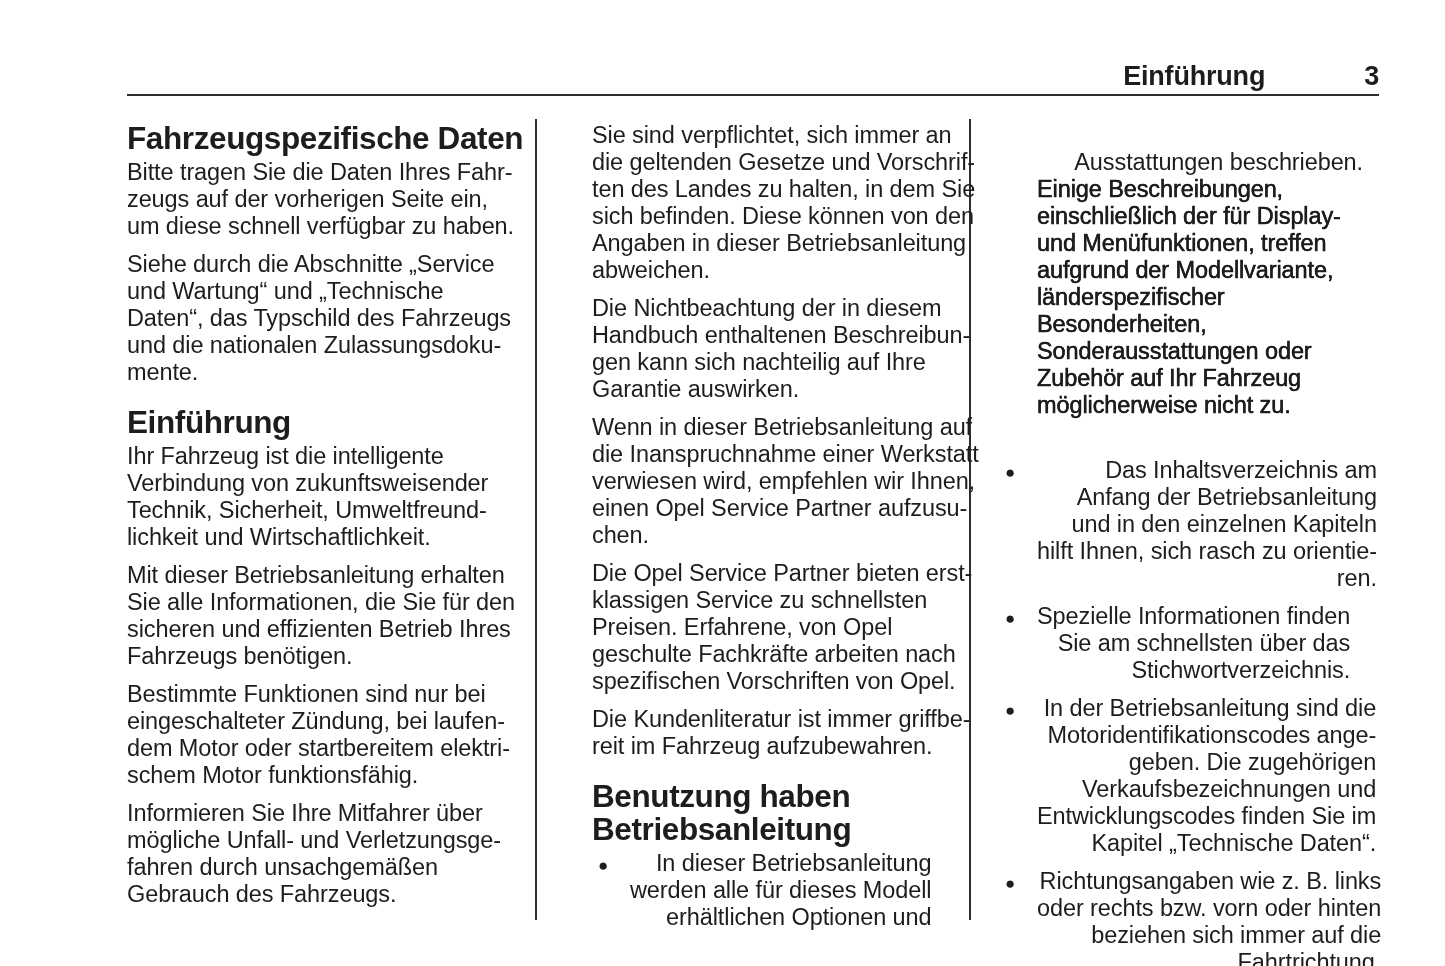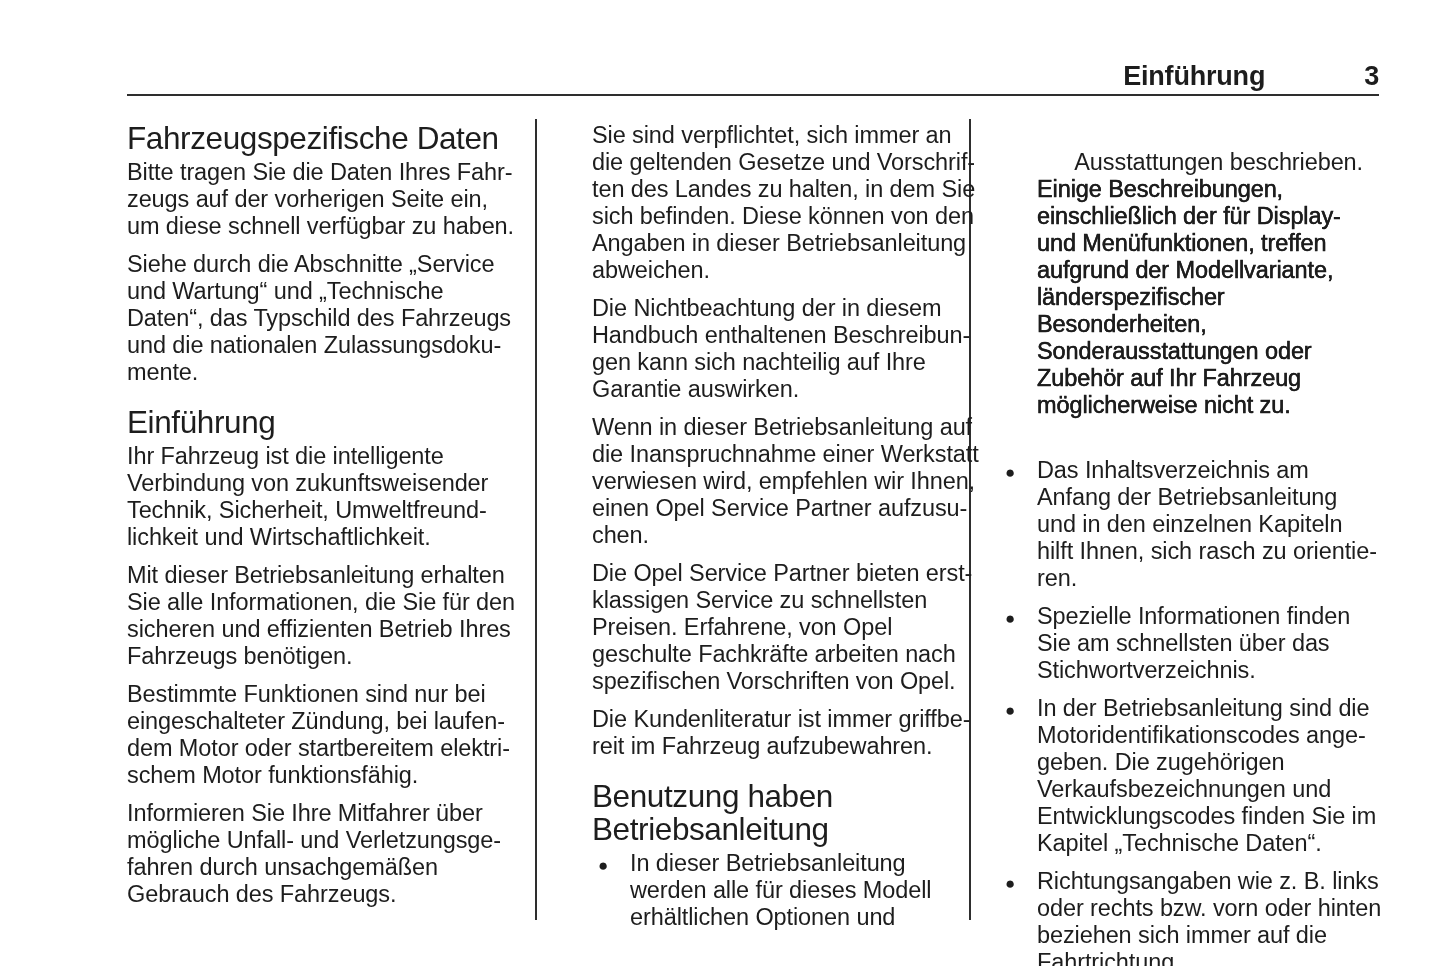--- a/index.html
+++ b/index.html
@@ -30,29 +30,29 @@
   .vsep1{left:535px}
   .vsep2{left:969px}
 
   
   .col{position:absolute;top:110px;width:402px;font-size:23.5px;line-height:27px;letter-spacing:-0.1px;}
   .col1{left:127px}
   .col2{left:592px}
   .col3{left:999px;width:410px}
 
   .heading{
-    font-weight:normal;font-size:31.5px;line-height:33px;letter-spacing:-0.4px;
+    font-weight:bold;font-size:31.5px;line-height:33px;letter-spacing:-0.4px;
     margin:20px 0 4px 0;white-space:pre;
   }
   .col > :first-child{margin-top:0;}
   .para{margin:0 0 11px 0;white-space:pre;}
 
   .bullet{display:flex;align-items:baseline;margin:0 0 11px 0;}
   .dot{flex:none;width:32px;margin-left:6px;font-size:17px;}
-  .btext{flex:none;white-space:pre;}
+  .btext{flex:none;white-space:pre;text-align:right;}
 
   .cont{padding-left:38px;white-space:pre;margin:0 0 11px 0;}
   .thick{-webkit-text-stroke:0.45px currentColor;text-shadow:0 0 0.3px currentColor;}
 </style>
 </head>
 <body>
 
 <div class="page">
 
   <div class="header">

